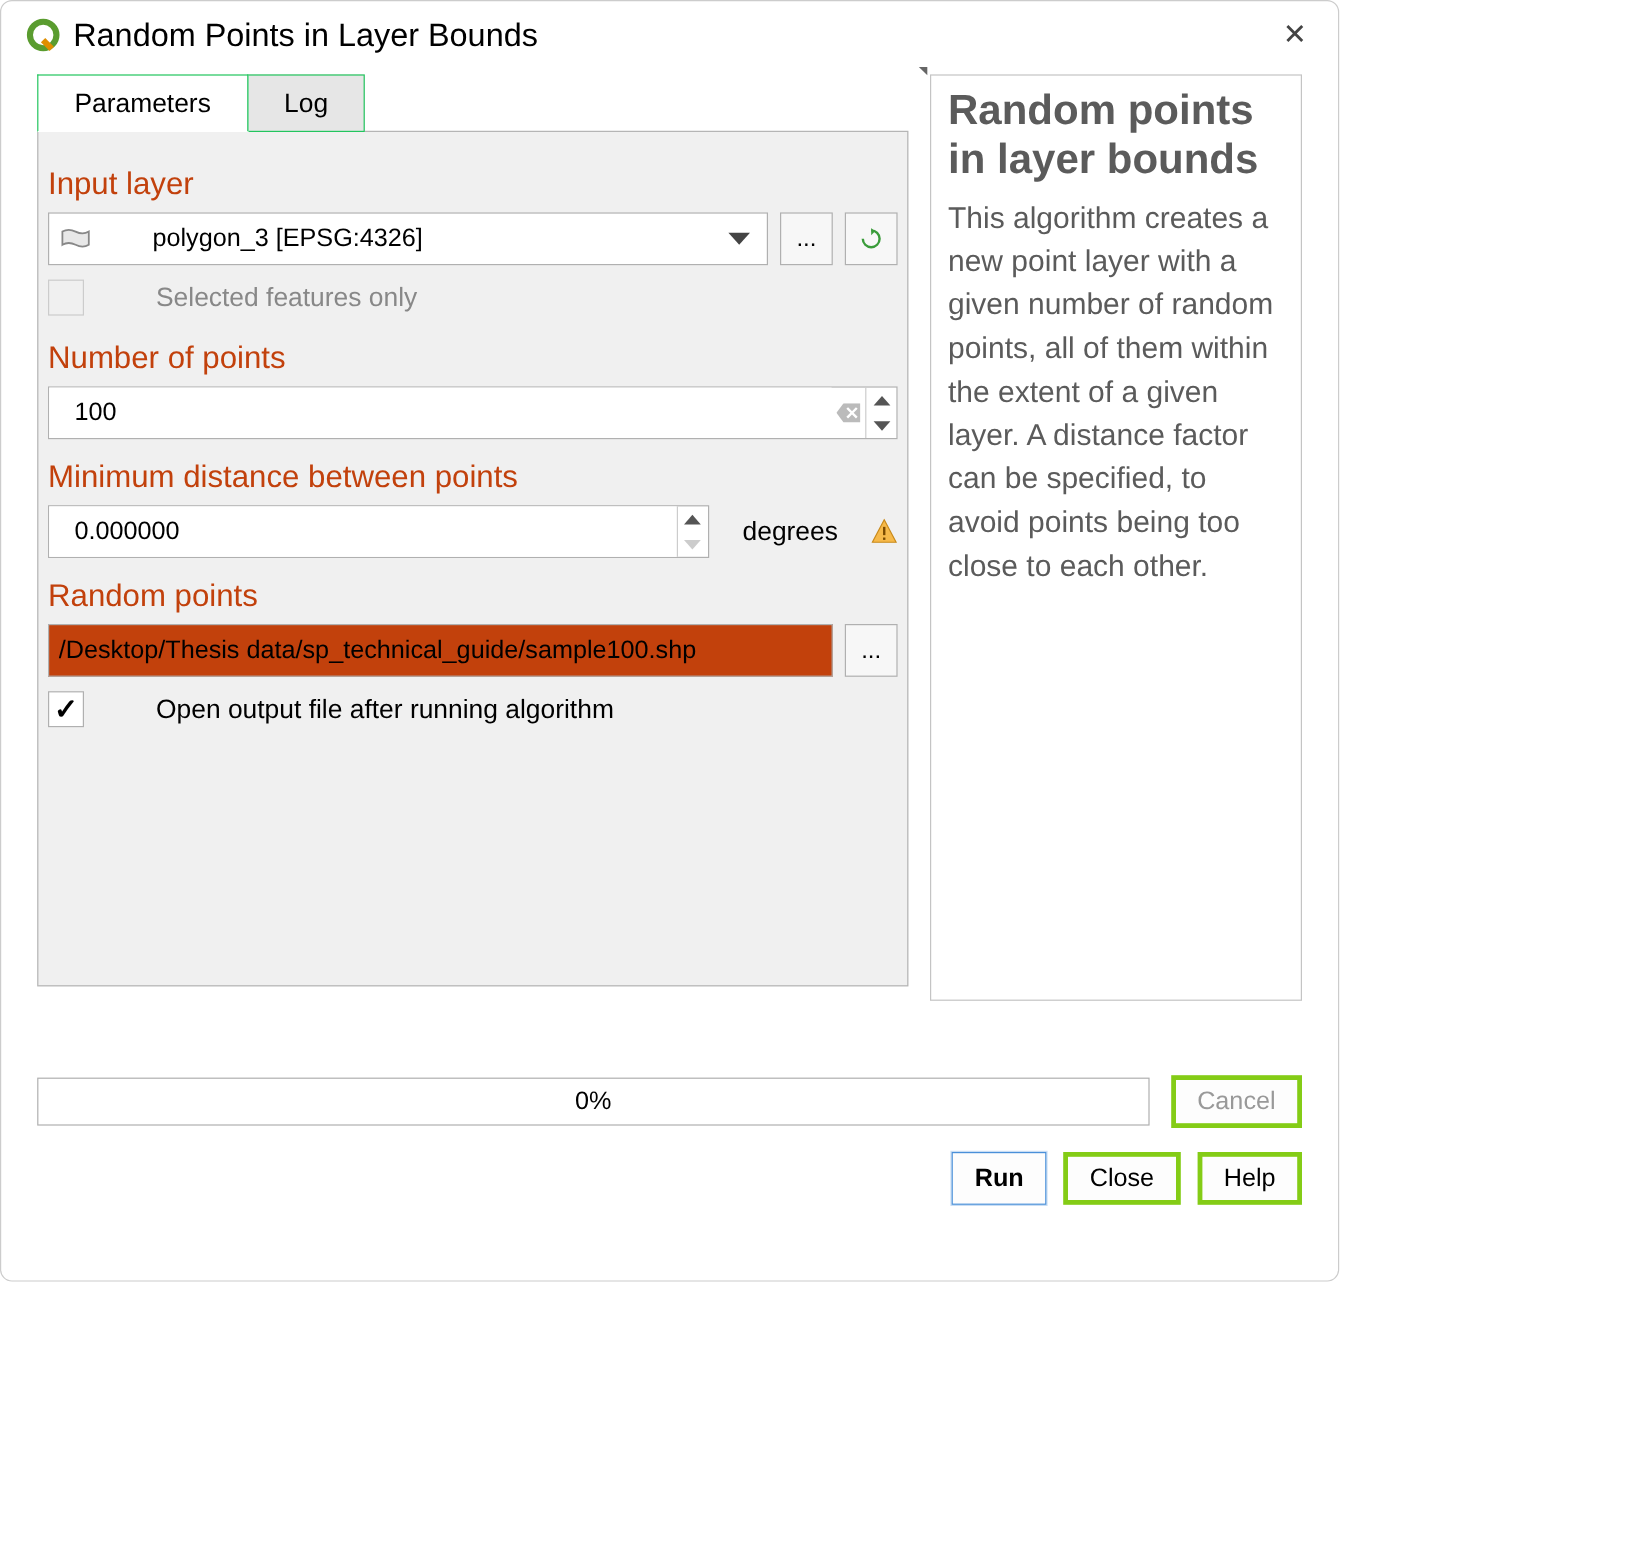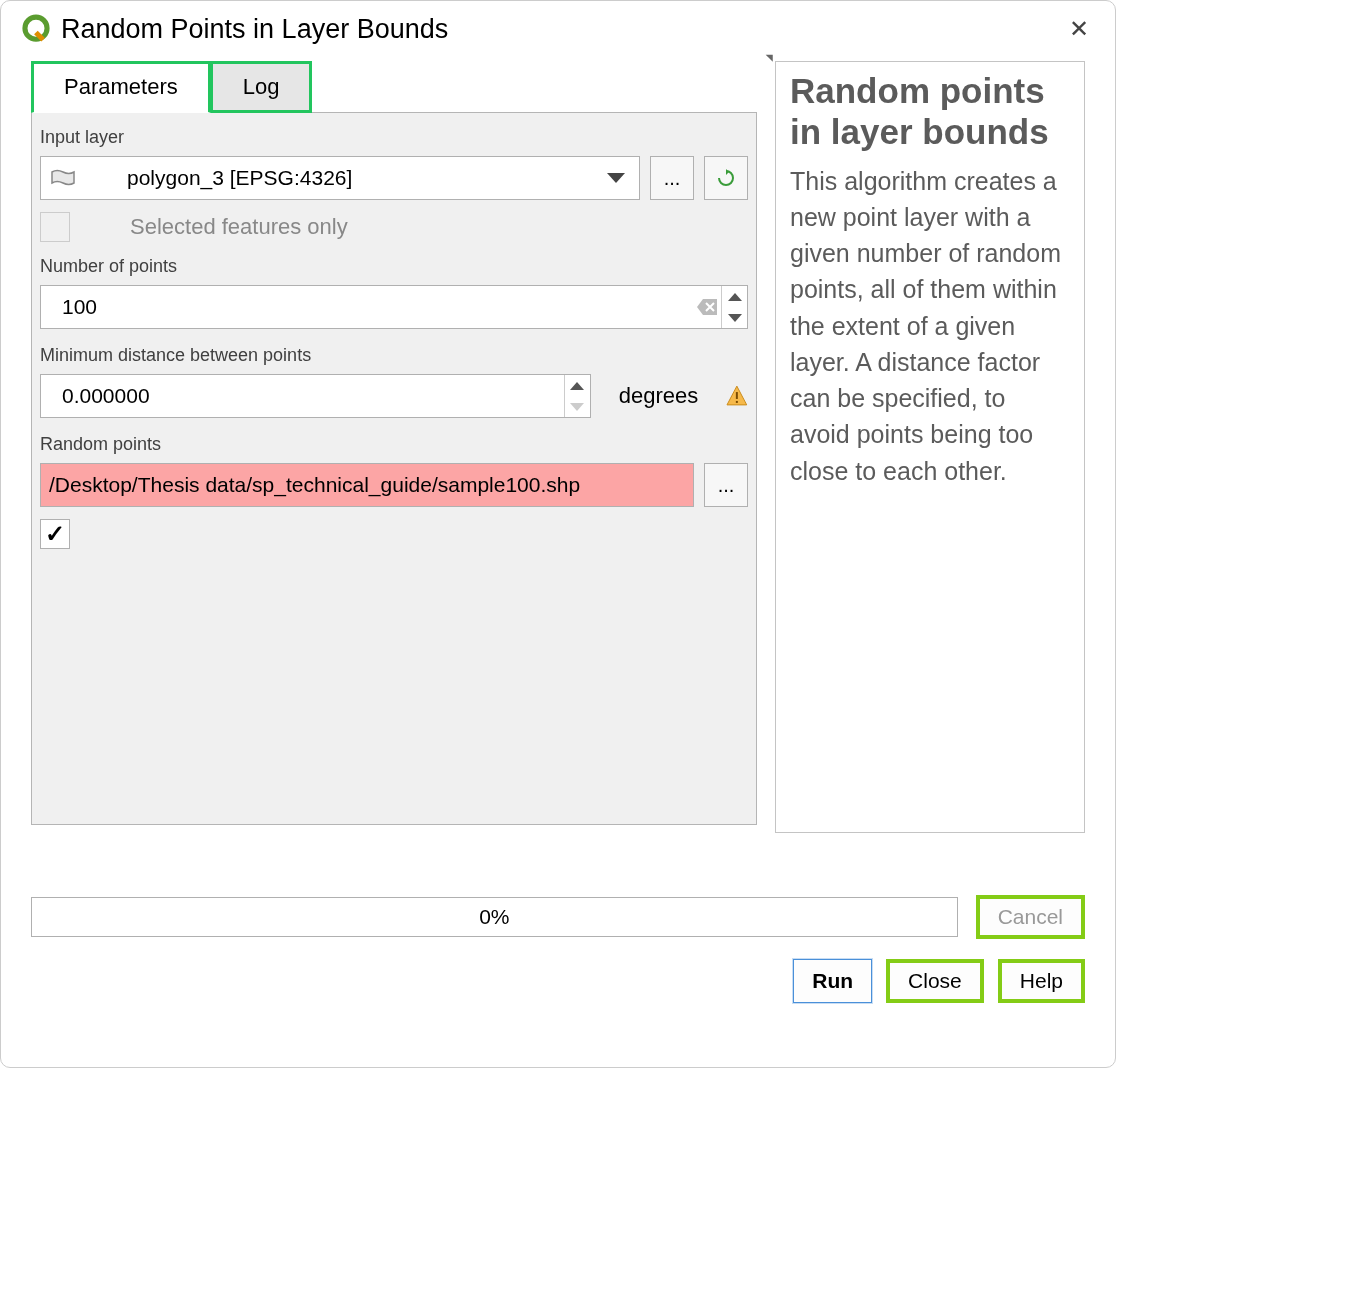--- a/index.html
+++ b/index.html
@@ -77,42 +77,42 @@
   font-size: 25px;
   color: #5b5b5b;
   line-height: 1.45;
 }
 .tabs {
   display: flex;
 }
 .tab {
   padding: 10px 30px;
   font-size: 22px;
-  border: 3px solid #22c55e;
+  border: 1px solid #22c55e;
   background: #e6e6e6;
   cursor: pointer;
   margin-right: -1px;
 }
 .tab.active {
   background: #fff;
   border-bottom: 1px solid #fff;
   position: relative;
   z-index: 2;
 }
 .tab-panel {
   border: 1px solid #b5b5b5;
   background: #f0f0f0;
   padding: 8px 8px 18px 8px;
   margin-top: -1px;
   height: 713px;
 }
 .label {
-  font-size: 18px;
-  color: #404040;
-  margin: 6px 0 8px 0;
+  font-size: 26px;
+  color: #c2410c;
+  margin: 20px 0 8px 0;
 }
 .row {
   display: flex;
   align-items: center;
   gap: 10px;
 }
 .select-combo {
   flex: 1;
   height: 44px;
   background: #fff;
@@ -236,21 +236,21 @@
   margin-left: 18px;
 }
 .warn-icon {
   width: 22px; height: 22px;
   margin-left: 18px;
 }
 .text-input {
   flex: 1;
   height: 44px;
   border: 1px solid #b0b0b0;
-  background: #fca5a5;
+  background: #c2410c;
   padding: 0 8px;
   font-size: 21px;
   outline: none;
 }
 .progress-row {
   display: flex;
   align-items: center;
   padding: 0 30px;
   margin-top: 62px;
   gap: 18px;
@@ -370,20 +370,21 @@
         <div class="label" style="margin-top:16px">Random points</div>
         <div class="row">
           <input class="text-input" value="/Desktop/Thesis data/sp_technical_guide/sample100.shp" style="">
           <div class="btn-small">...</div>
         </div>
 
         <div class="checkbox-row">
           <div class="checkbox-box">
             <span class="checkbox-check">✓</span>
           </div>
+          <div class="checkbox-label">Open output file after running algorithm</div>
         </div>
 
       </div>
     </div>
 
     <div class="right-col">
       <div class="splitter-triangle"></div>
       <div class="right-title">Random points in layer bounds</div>
       <div class="right-desc">This algorithm creates a new point layer with a given number of random points, all of them within the extent of a given layer. A distance factor can be specified, to avoid points being too close to each other.</div>
     </div>

